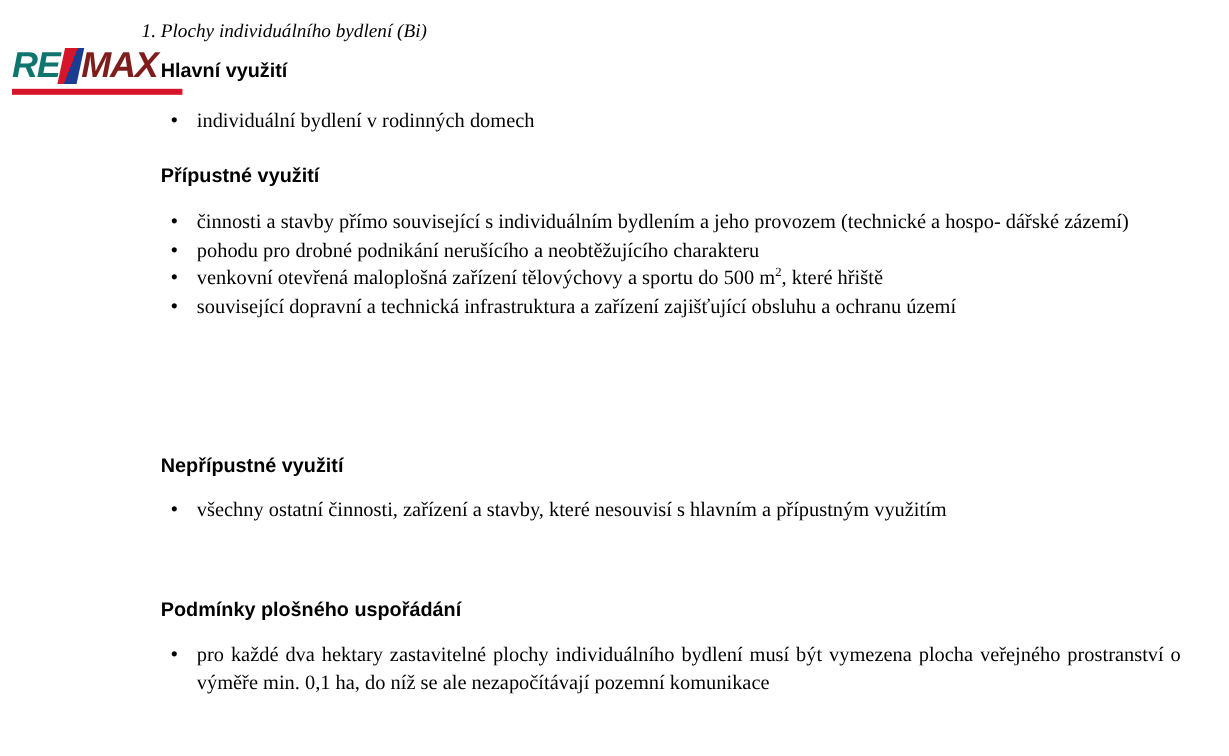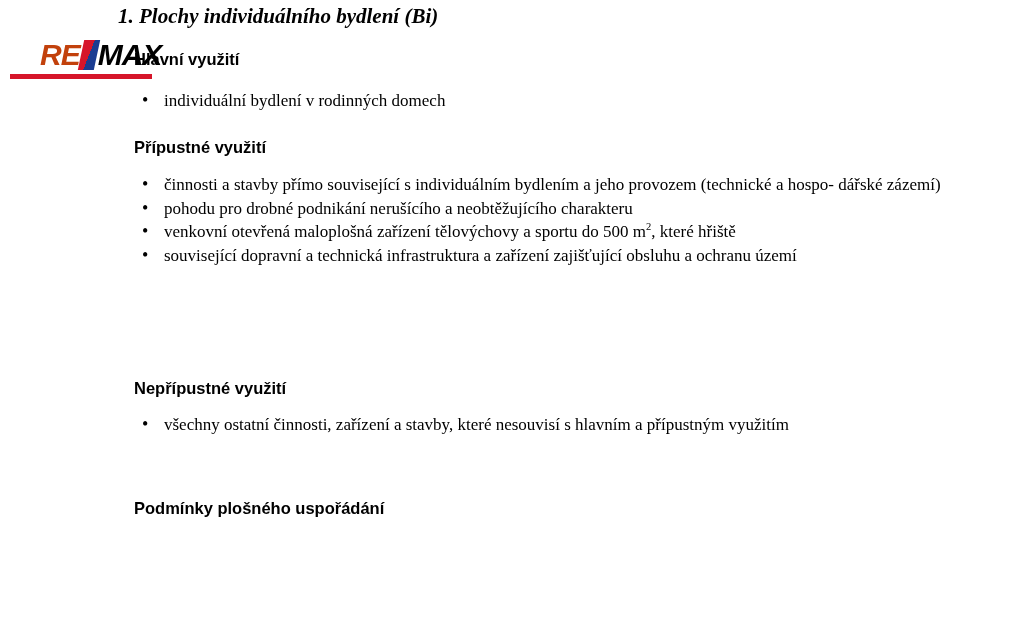--- a/index.html
+++ b/index.html
@@ -23,32 +23,32 @@
     top: 40px;
     font-family: "Liberation Sans", sans-serif;
     font-weight: bold;
     font-style: italic;
     font-size: 30px;
     letter-spacing: -1px;
     line-height: 1;
     white-space: nowrap;
     z-index: 5;
   }
-  .logo .re { color: #c2410c; margin-left: 30px; }
+  .logo .re { color: #0f766e; }
   .logo .slash {
     color: #ffffff;
     background: linear-gradient(100deg, #d6152a 0 50%, #1a3c91 50% 100%);
     display: inline-block;
     transform: skewX(-12deg);
     width: 16px;
     text-align: center;
     margin: 0 1px;
     color: transparent;
   }
-  .logo .max { color: #000000; }
+  .logo .max { color: #7f1d1d; }
   .logo-bar {
     position: absolute;
     left: 10px;
     top: 74px;
     width: 142px;
     height: 5px;
     background: #d6152a;
     z-index: 5;
   }
 
@@ -58,25 +58,25 @@
     left: 0;
     top: 0;
     width: 1024px;
     height: 630px;
     padding: 0;
   }
 
   .title {
     position: absolute;
     left: 118px;
-    top: 4px;
+    top: 18px;
     font-family: "Liberation Serif", serif;
-    font-weight: bold;
+    font-weight: normal;
     font-style: italic;
-    font-size: 21px;
+    font-size: 16px;
   }
 
   .section-head {
     font-family: "Liberation Sans", sans-serif;
     font-weight: bold;
     font-size: 16.5px;
     margin: 0;
     padding: 0;
   }
 
@@ -165,14 +165,22 @@
   </div>
   <div class="block" id="blk-nepripustne-list">
     <ul class="bullets">
       <li><span>všechny ostatní činnosti, zařízení a stavby, které nesouvisí s hlavním a přípustným využitím</span></li>
     </ul>
   </div>
 
   <div class="block" id="blk-podminky">
     <p class="section-head">Podmínky plošného uspořádání</p>
   </div>
+  <div class="block" id="blk-podminky-list">
+    <ul class="bullets">
+      <li class="justify">
+        <span>pro každé dva hektary zastavitelné plochy individuálního bydlení musí být vymezena plocha</span>
+        <span>veřejného prostranství o výměře min. 0,1 ha, do níž se ale nezapočítávají pozemní komunikace</span>
+      </li>
+    </ul>
+  </div>
 
 </div>
 
 </body></html>

